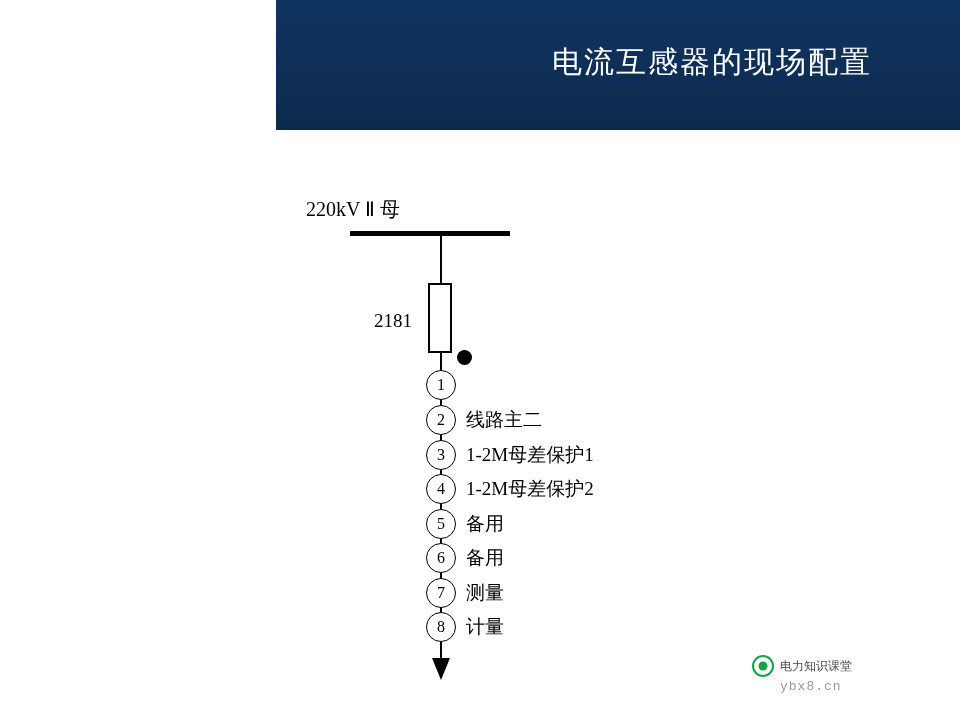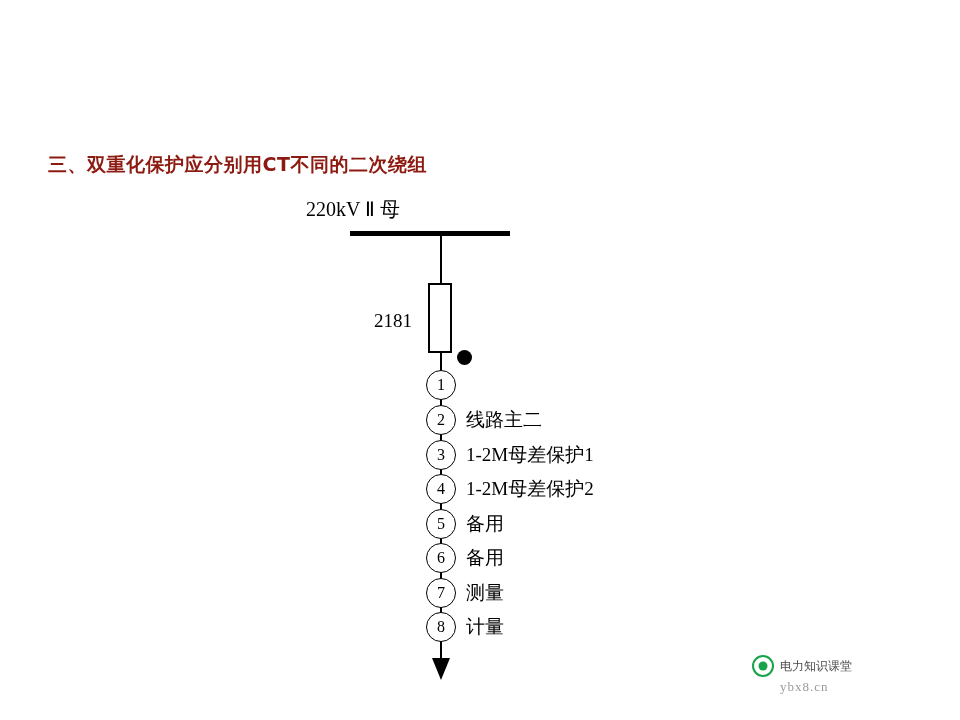--- a/index.html
+++ b/index.html
@@ -196,32 +196,34 @@
     color: #4a4a4a;
     font-family: Liberation Sans, sans-serif;
     white-space: nowrap;
   }
   .wm-sub {
     position: absolute;
     left: 780px;
     top: 679px;
     font-size: 13px;
     color: #9a9a9a;
-    font-family: Liberation Serif, serif;
+    font-family: Liberation Mono, monospace;
     letter-spacing: 1px;
     text-align: right;
   }
 </style>
 </head>
 <body>
 
 <div id="slide">
 
-
-  <div class="section-heading">三、双重化保护应分别用CT不同的二次绕组</div>
+  <div class="header-banner">
+    <div class="header-title">电流互感器的现场配置</div>
+  </div>
+
 
   <div class="diagram">
 
     <div class="busbar-label">220kV Ⅱ 母</div>
     <div class="busbar"></div>
     <div class="vline-top"></div>
 
     <div class="breaker"></div>
     <div class="breaker-label">2181</div>
 

